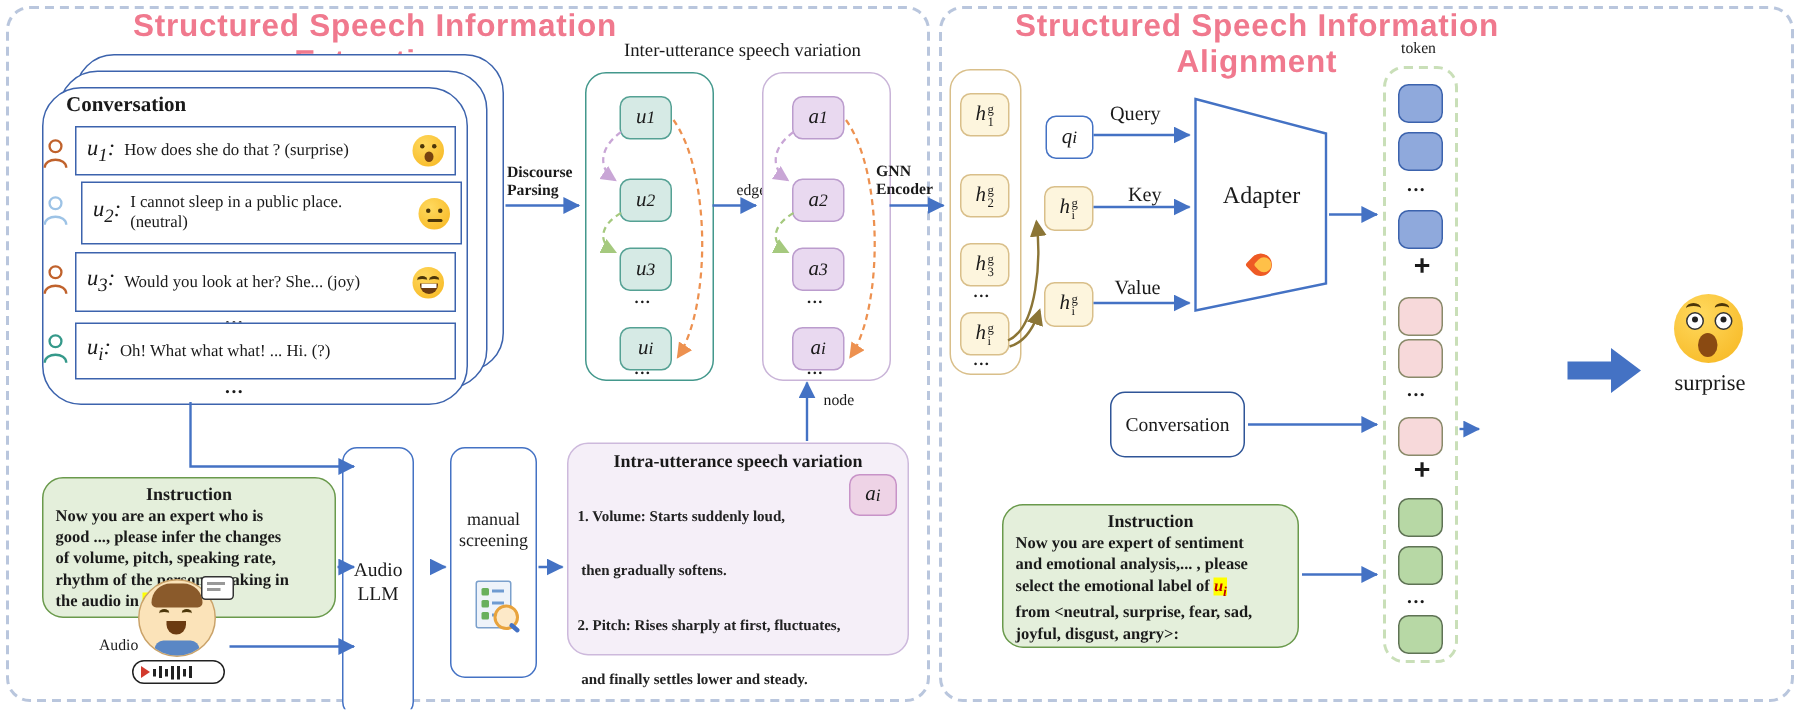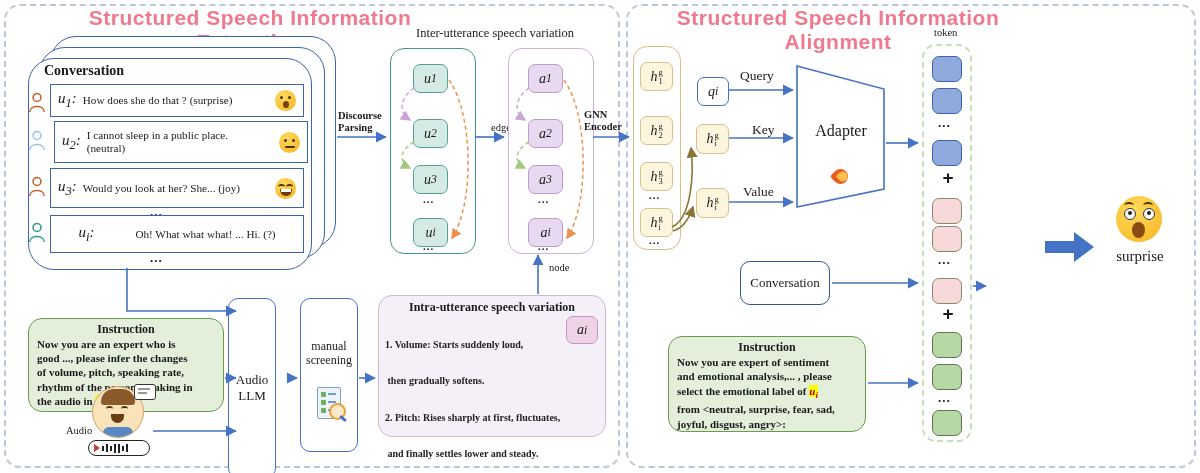--- a/index.html
+++ b/index.html
@@ -5,21 +5,21 @@
   html,body{margin:0;padding:0;background:#fff;}
   #stage{position:relative;width:1200px;height:473px;background:#fff;overflow:hidden;
          font-family:"Liberation Serif",serif;color:#1a1a1a;}
   .abs{position:absolute;}
   .ctr{text-align:center;}
   .panel{border:2px dashed #b9c6dd;border-radius:16px;background:#fff;}
   .title{font-family:"Liberation Sans",sans-serif;font-weight:bold;font-size:21px;
          color:#f0798e;letter-spacing:.5px;}
   .card{background:#fff;border:1.5px solid #3c63ad;border-radius:26px;}
   .row{background:#fff;border:1.3px solid #3c63ad;border-radius:0;display:flex;
-       align-items:center;padding:2px 7px;gap:6px;box-sizing:border-box;justify-content:center;}
+       align-items:center;padding:2px 7px;gap:6px;box-sizing:border-box;}
   .ulab{font-style:italic;font-size:15px;white-space:nowrap;}
   .utxt{font-size:11.2px;line-height:1.12;}
   .dots{font-weight:bold;letter-spacing:1px;font-size:13px;}
   .nodebox{position:absolute;display:flex;align-items:center;justify-content:center;
            border-radius:7px;font-style:italic;font-size:14px;}
   .u-node{background:#d6eae5;border:1.2px solid #55a194;}
   .a-node{background:#e9d9f0;border:1.2px solid #bb9ccd;}
   .h-node{background:#fdf5dd;border:1.2px solid #d9bf8a;}
   .container-col{position:absolute;background:#fff;border-radius:14px;}
   .lbl-sm{font-size:10.5px;line-height:1.15;}
@@ -111,21 +111,21 @@
       <span class="arc" style="left:3px;top:6px;"></span>
       <span class="arc" style="left:11px;top:6px;"></span>
       <span class="grin" style="left:4.5px;top:11px;width:12px;height:7px;">
           <span class="teeth"></span>
         </span>
     </span>
   </div>
   <div class="abs dots" style="left:150px;top:204px;">...</div>
   <div class="abs row" style="left:50px;top:215px;width:254px;height:38px;">
     <span class="ulab"><i>u</i><sub>i</sub><span>:</span></span>
-    <span class="utxt" style="max-width:172px;margin-left:35px;">Oh! What what what! ... Hi. (?)</span>
+    <span class="utxt" style="max-width:172px;">Oh! What what what! ... Hi. (?)</span>
   </div>
   <div class="abs dots" style="left:150px;top:250px;">...</div>
 
   <div class="abs ctr" style="left:395px;top:26px;width:200px;font-size:12.5px;">Inter-utterance speech variation</div>
   <div class="abs lbl-sm bold" style="left:338px;top:110px;width:56px;">Discourse Parsing</div>
 
   <div class="container-col" style="left:390px;top:48px;width:84px;height:204px;border:1.6px solid #43988c;"></div>
   <div class="nodebox u-node" style="left:413px;top:64px;width:33px;height:27px;">
       <i>u</i>
       <sub>1</sub>

